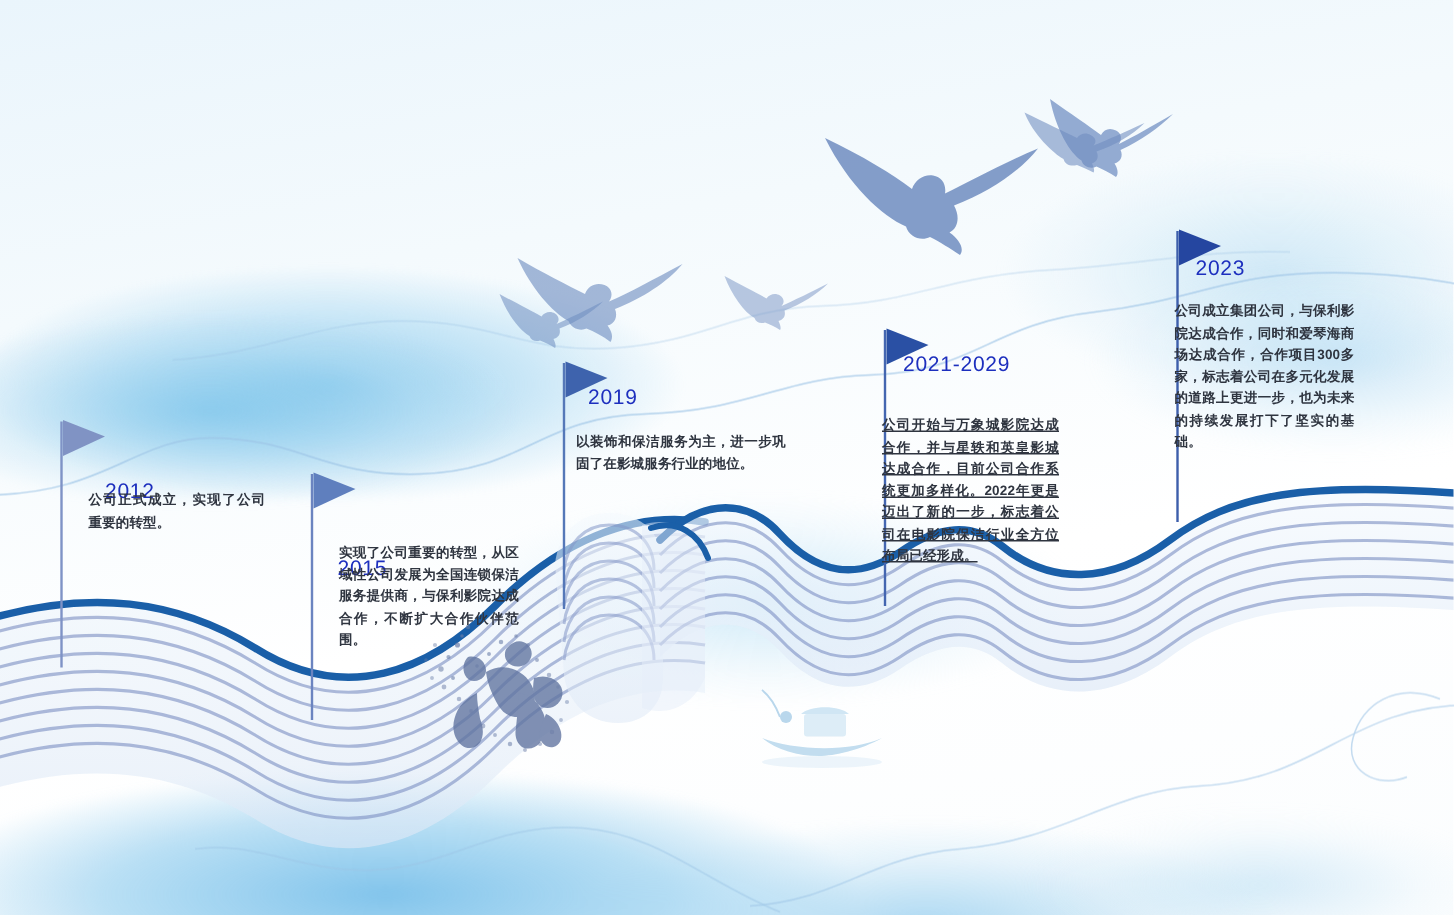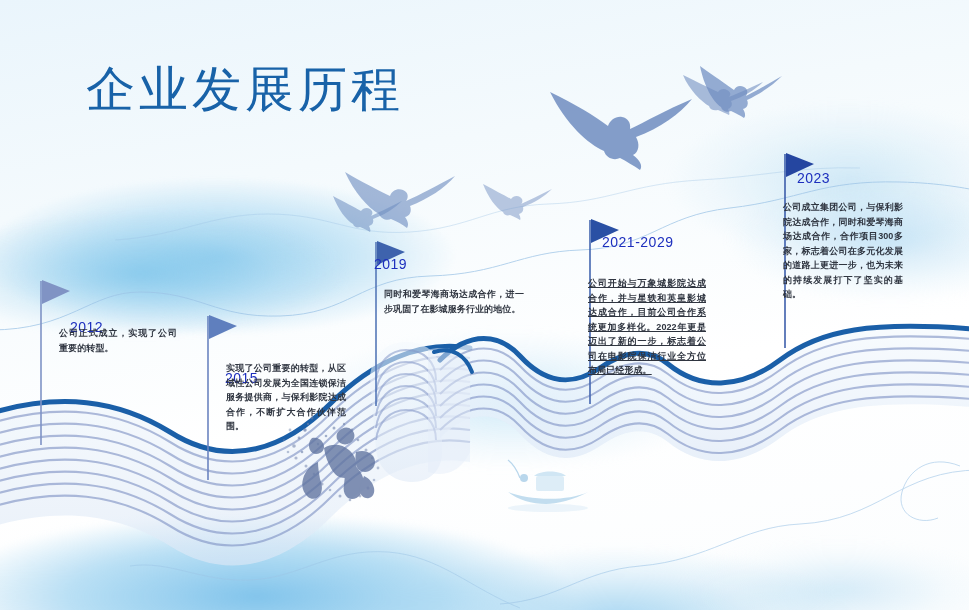--- a/index.html
+++ b/index.html
@@ -116,21 +116,21 @@
 
   #m2012 { left: 36px; top: 277px; }
   #m2012 .year { left: 34px; top: 18px; margin-top: 24px; }
   #m2012 .desc { left: 23px; top: 49px; width: 118px; }
 
   #m2015 { left: 203px; top: 312px; }
   #m2015 .year { left: 22px; top: 18px; margin-top: 40px; }
   #m2015 .desc { left: 23px; top: 49px; width: 120px; }
 
   #m2019 { left: 371px; top: 238px; }
-  #m2019 .year { left: 3px; top: 18px; }
+  #m2019 .year { left: 21px; top: 18px; }
   #m2019 .desc { left: 13px; top: 49px; width: 140px; }
 
   #m2021 { left: 585px; top: 216px; }
   #m2021 .year { left: 17px; top: 18px; }
   #m2021 .desc { left: 3px; top: 60px; width: 118px; text-decoration: underline; }
 
   #m2023 { left: 780px; top: 150px; }
   #m2023 .year { left: 17px; top: 20px; }
   #m2023 .desc { left: 3px; top: 50px; width: 120px; }
 </style>
@@ -283,21 +283,20 @@
     <g opacity=".7">
       <path d="M508 492 C 528 500 566 502 588 492 C 574 500 556 504 546 504 C 532 504 518 500 508 492 Z" fill="#a8cfe8"></path>
       <rect x="536" y="476" width="28" height="15" rx="2" fill="#cfe6f4"></rect>
       <path d="M534 476 C 540 470 560 470 566 476 Z" fill="#bcdcf0"></path>
       <circle cx="524" cy="478" r="4" fill="#9cc6e4"></circle>
       <path d="M520 478 C 517 470 513 464 508 460" fill="none" stroke="#9cc6e4" stroke-width="1.3"></path>
       <ellipse cx="548" cy="508" rx="40" ry="4" fill="#cfe6f4" opacity=".55"></ellipse>
     </g>
   </svg>
 
-  <div class="title">企业发展历程</div>
 
   <div class="milestone" id="m2012">
     <svg class="flag" viewBox="0 0 40 170">
       <line x1="5" y1="4" x2="5" y2="168" stroke="#7f93c6" stroke-width="1.6"></line>
       <path d="M6 3 L34 14 L6 27 Z" fill="#8093c4"></path>
     </svg>
     <div class="year">2012</div>
     <div class="desc">公司正式成立，实现了公司重要的转型。</div>
   </div>
 
@@ -309,21 +308,21 @@
     <div class="year">2015</div>
     <div class="desc">实现了公司重要的转型，从区域性公司发展为全国连锁保洁服务提供商，与保利影院达成合作，不断扩大合作伙伴范围。</div>
   </div>
 
   <div class="milestone" id="m2019">
     <svg class="flag" viewBox="0 0 40 170">
       <line x1="5" y1="4" x2="5" y2="168" stroke="#5578b8" stroke-width="1.6"></line>
       <path d="M6 3 L34 14 L6 27 Z" fill="#3e63ad"></path>
     </svg>
     <div class="year">2019</div>
-    <div class="desc">同时和爱琴海商场达成合作，进一步巩固了在影城服务行业的地位。</div>
+    <div class="desc">以装饰和保洁服务为主，进一步巩固了在影城服务行业的地位。</div>
   </div>
 
   <div class="milestone" id="m2021">
     <svg class="flag" viewBox="0 0 40 190">
       <line x1="5" y1="4" x2="5" y2="188" stroke="#4466b0" stroke-width="1.6"></line>
       <path d="M6 3 L34 14 L6 27 Z" fill="#2a50a4"></path>
     </svg>
     <div class="year">2021-2029</div>
     <div class="desc">公司开始与万象城影院达成合作，并与星轶和英皇影城达成合作，目前公司合作系统更加多样化。2022年更是迈出了新的一步，标志着公司在电影院保洁行业全方位布局已经形成。</div>
   </div>

